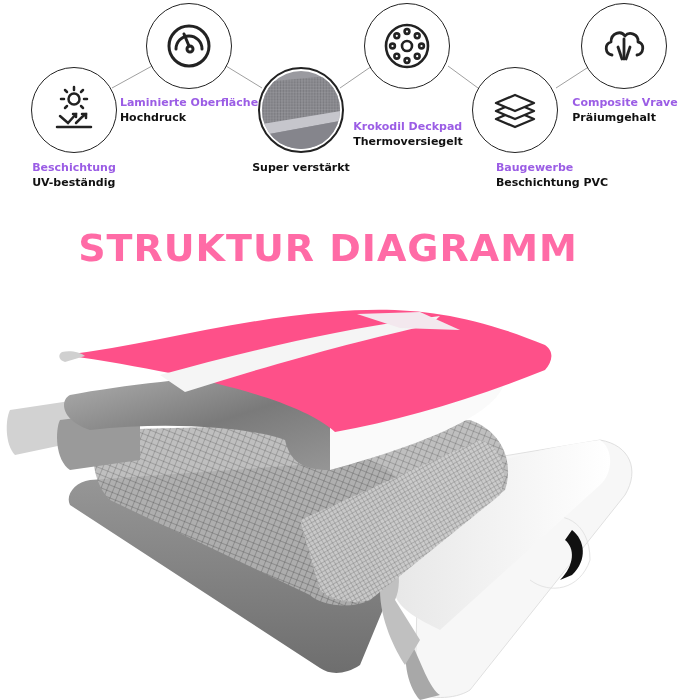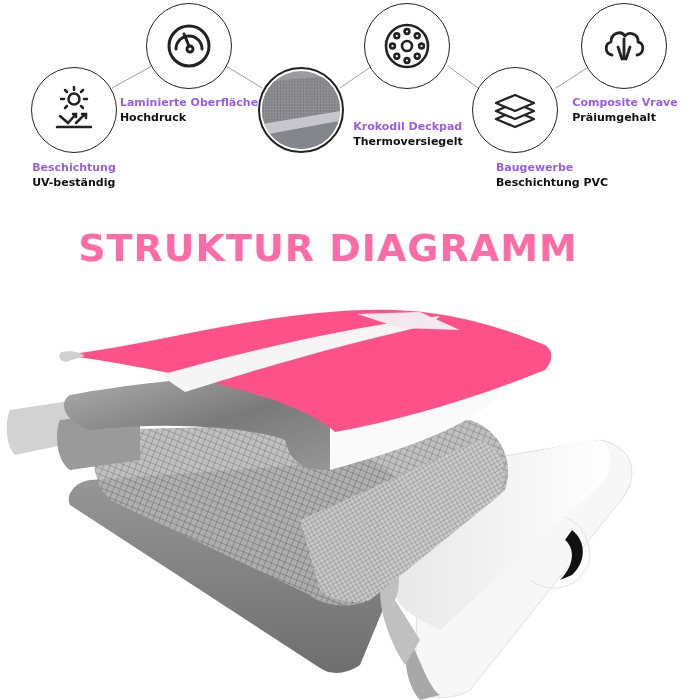--- a/index.html
+++ b/index.html
@@ -79,20 +79,21 @@
     </defs>
     <g clip-path="url(#cc)">
       <rect width="86" height="86" fill="#9a9aa0"></rect>
       <polygon points="0,14 86,6 86,44 0,58" fill="url(#mesh)"></polygon>
       <polygon points="0,58 86,44 86,54 0,70" fill="#c6c6cc"></polygon>
       <polygon points="0,70 86,54 86,86 0,86" fill="#85858c"></polygon>
     </g>
   </svg>
 </div>
 <div class="label" style="left:301px;top:160px;">
+  <span class="s">Super verstärkt</span>
 </div>
 
 <div class="icircle" style="left:364px;top:3px;">
   <svg viewBox="0 0 54 54">
     <g stroke="#222" stroke-width="2.6" fill="none">
       <circle cx="27" cy="27" r="21"></circle>
       <circle cx="27" cy="27" r="5"></circle>
       <circle cx="27" cy="12.5" r="2.4"></circle>
       <circle cx="27" cy="41.5" r="2.4"></circle>
       <circle cx="12.5" cy="27" r="2.4"></circle>

